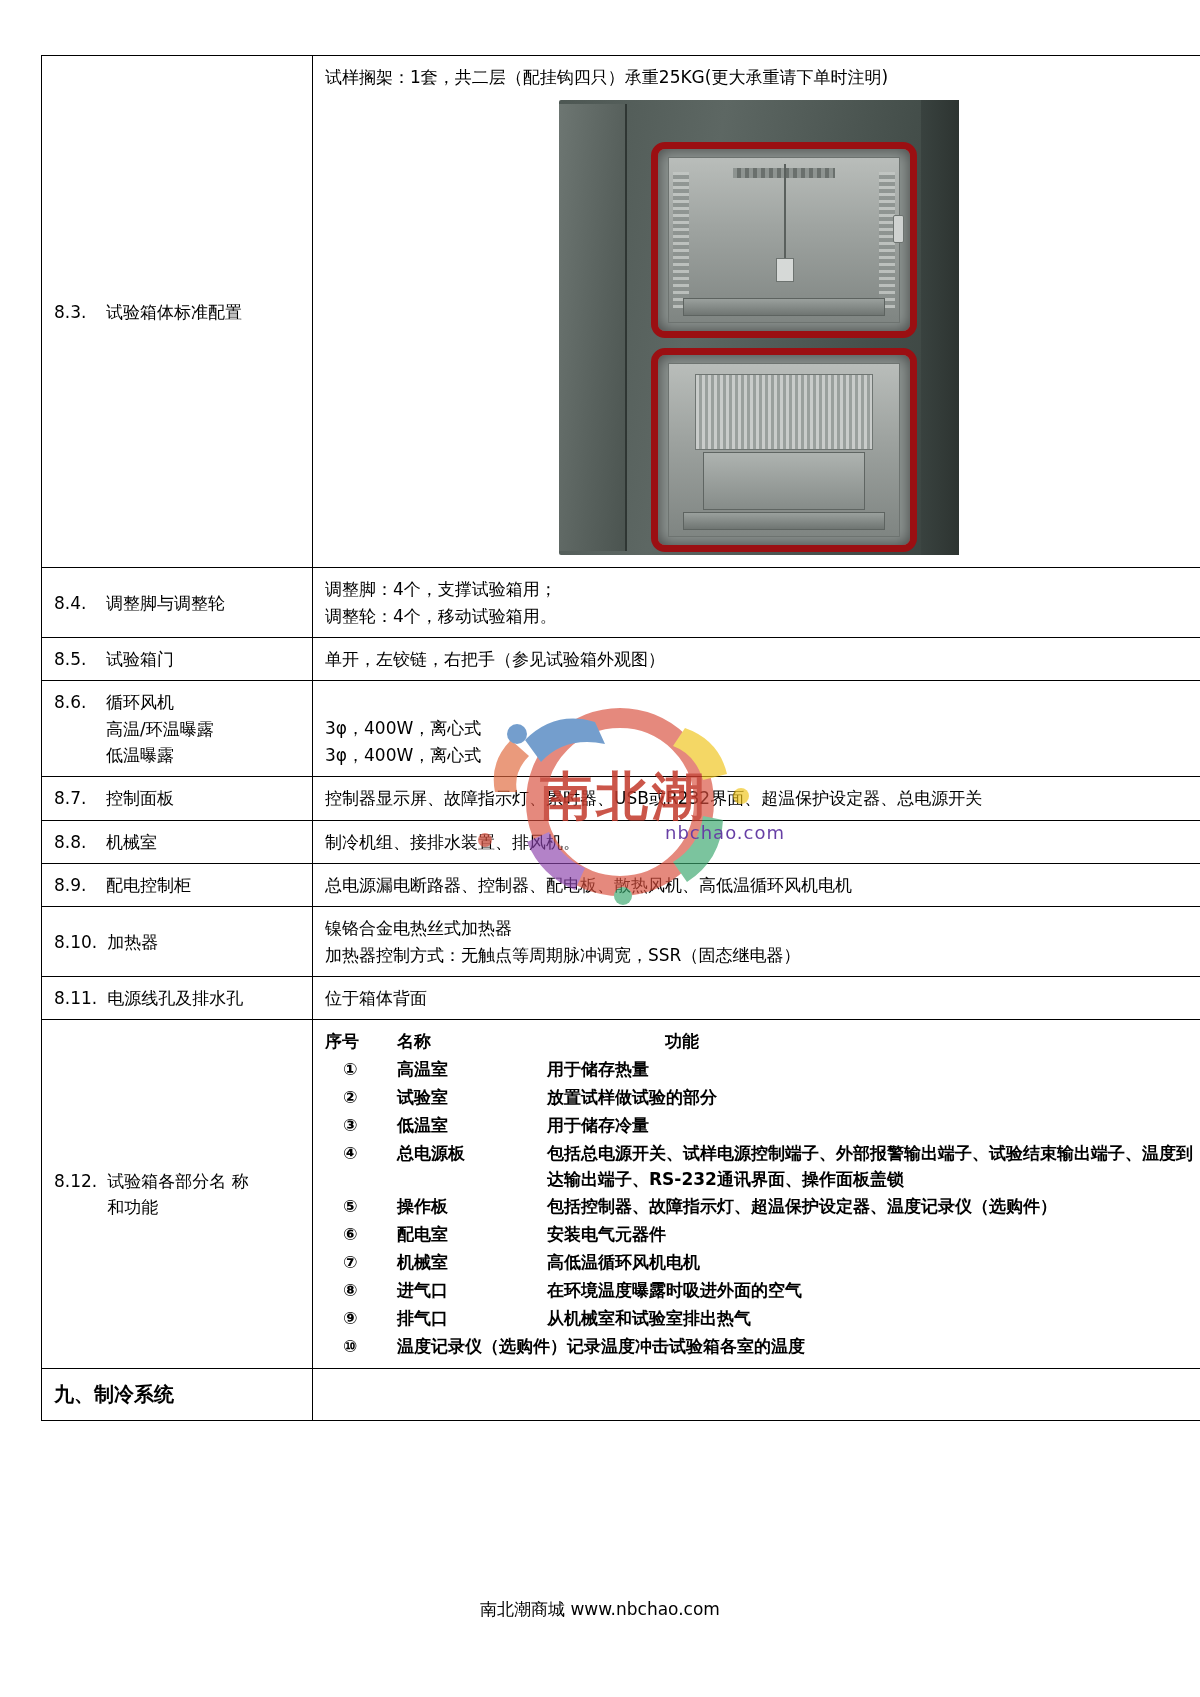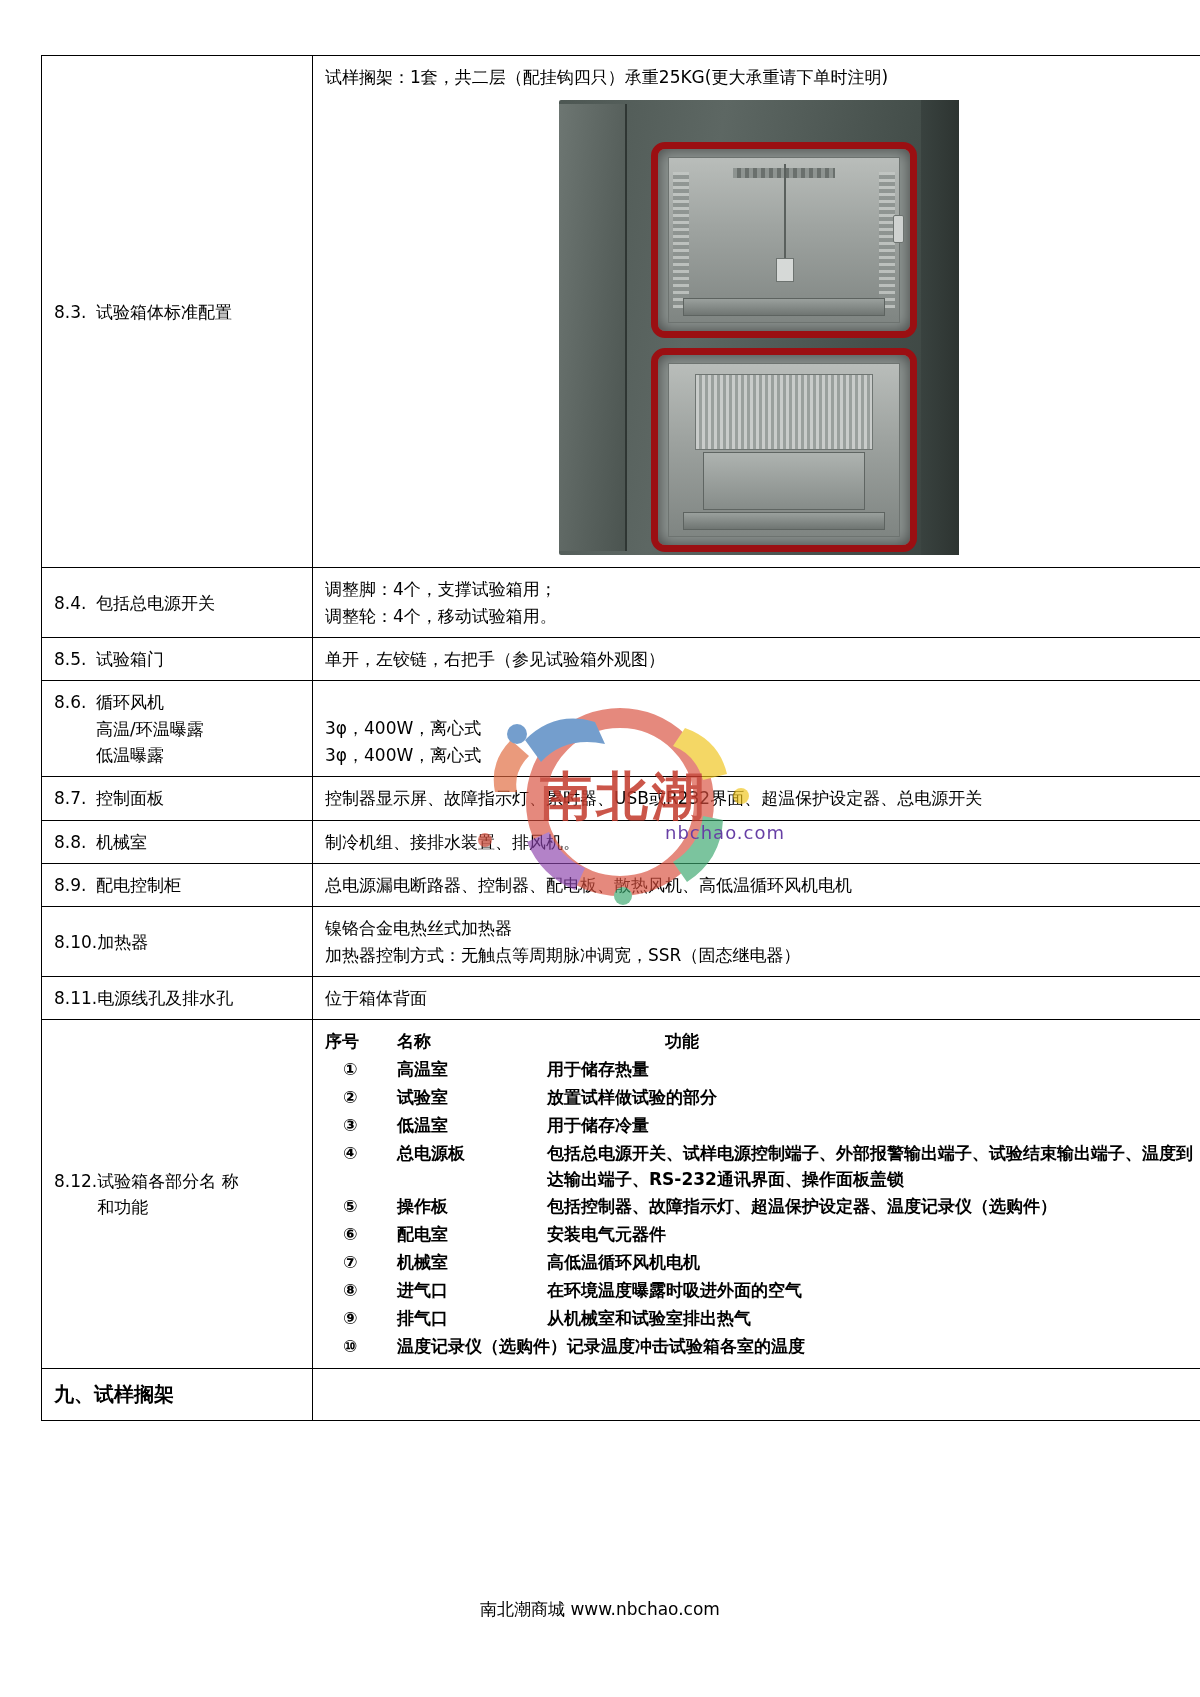--- a/index.html
+++ b/index.html
@@ -34,20 +34,21 @@
     vertical-align: top;
     padding: 8px 10px 8px 12px;
     font-size: 17px;
     line-height: 1.55;
   }
   .col-label { width: 248px; }
   .col-value { width: 868px; }
 
   .lbl {
     display: flex;
+    gap: 10px;
     font-size: 17px;
   }
   .lbl .num { flex: 0 0 auto; min-width: 42px; }
   .lbl .txt { flex: 1 1 auto; }
 
   .mid-label td { vertical-align: middle; }
 
   .row-config .col-label { vertical-align: middle; }
   .row-config .col-label .lbl { align-items: center; }
 
@@ -241,21 +242,21 @@
               </div>
             </div>
           </div>
         </td>
       </tr>
 
       <tr class="mid-label">
         <td class="col-label">
           <div class="lbl">
             <span class="num">8.4.</span>
-            <span class="txt">包括总电源开关</span>
+            <span class="txt">调整脚与调整轮</span>
           </div>
         </td>
         <td class="col-value two-line">
           <div>调整脚：4个，支撑试验箱用；</div>
           <div>调整轮：4个，移动试验箱用。</div>
         </td>
       </tr>
 
       <tr class="mid-label">
         <td class="col-label">
@@ -413,21 +414,21 @@
               <tr>
                 <td class="fc-num">⑩</td>
                 <td class="fc-name" colspan="2">温度记录仪（选购件）记录温度冲击试验箱各室的温度</td>
               </tr>
             </tbody>
           </table>
         </td>
       </tr>
 
       <tr class="section-row">
-        <td>九、试样搁架</td>
+        <td>九、制冷系统</td>
         <td class="blank"></td>
       </tr>
 
     </tbody>
   </table>
 
   <div class="watermark">
     <svg width="330" height="215" viewBox="0 0 330 215">
       <g opacity="0.78">
         <circle cx="165" cy="102" r="84" fill="none" stroke="#d94f3d" stroke-width="20"></circle>

